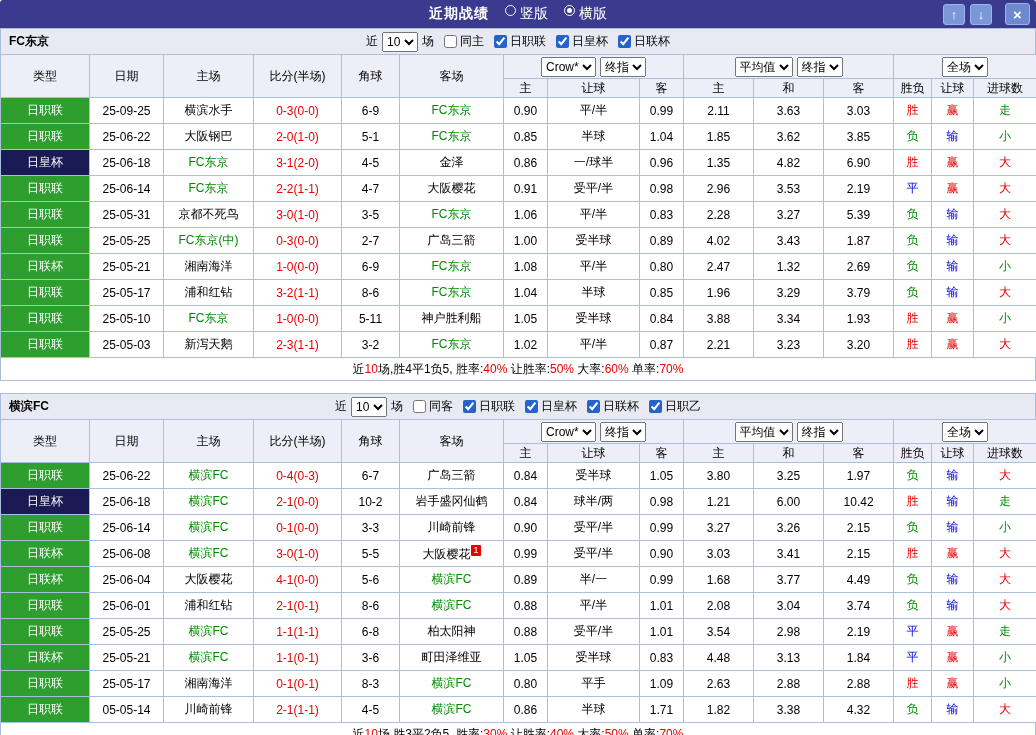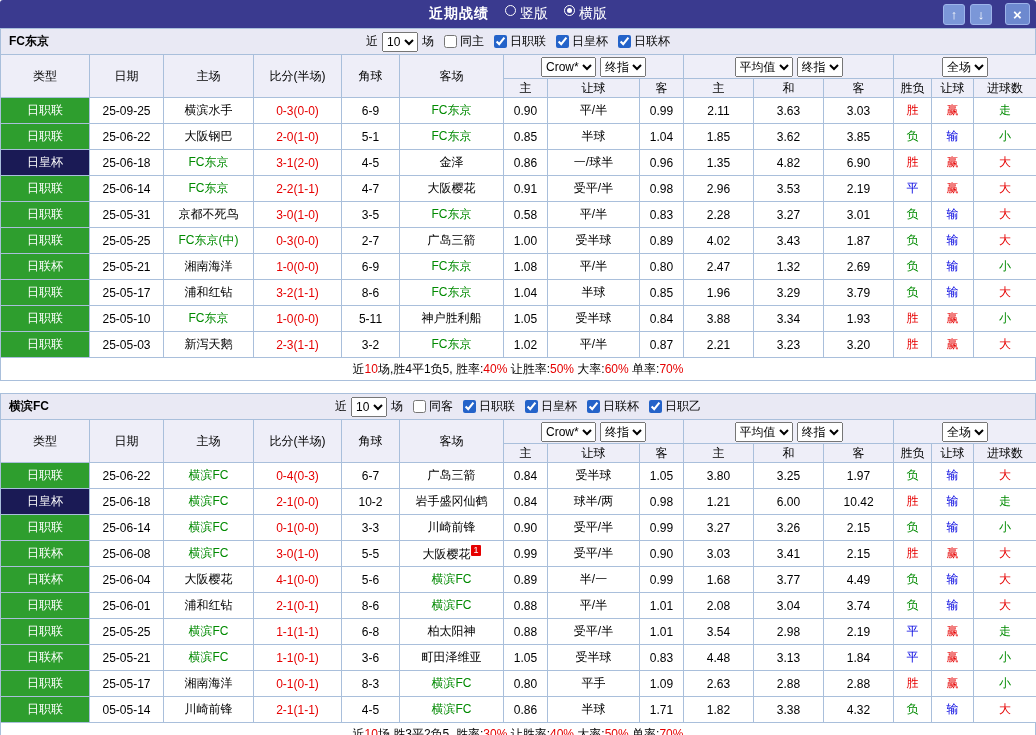--- a/index.html
+++ b/index.html
@@ -225,26 +225,26 @@
               <td style="color:#e60000">赢</td>
               <td style="color:#e60000">大</td>
             </tr>
             <tr class="drow">
               <td class="league ">日职联</td>
               <td>25-05-31</td>
               <td class="team-cell"><span class="">京都不死鸟</span></td>
               <td class="score">3-0(1-0)</td>
               <td>3-5</td>
               <td class="team-cell"><span class="hl">FC东京</span></td>
-              <td>0.58</td>
+              <td>1.06</td>
               <td>平/半</td>
               <td>0.83</td>
               <td>2.28</td>
               <td>3.27</td>
-              <td>3.01</td>
+              <td>5.39</td>
               <td style="color:#008a00">负</td>
               <td style="color:#0000e0">输</td>
               <td style="color:#e60000">大</td>
             </tr>
             <tr class="drow">
               <td class="league ">日职联</td>
               <td>25-05-25</td>
               <td class="team-cell"><span class="hl">FC东京(中)</span></td>
               <td class="score">0-3(0-0)</td>
               <td>2-7</td>

